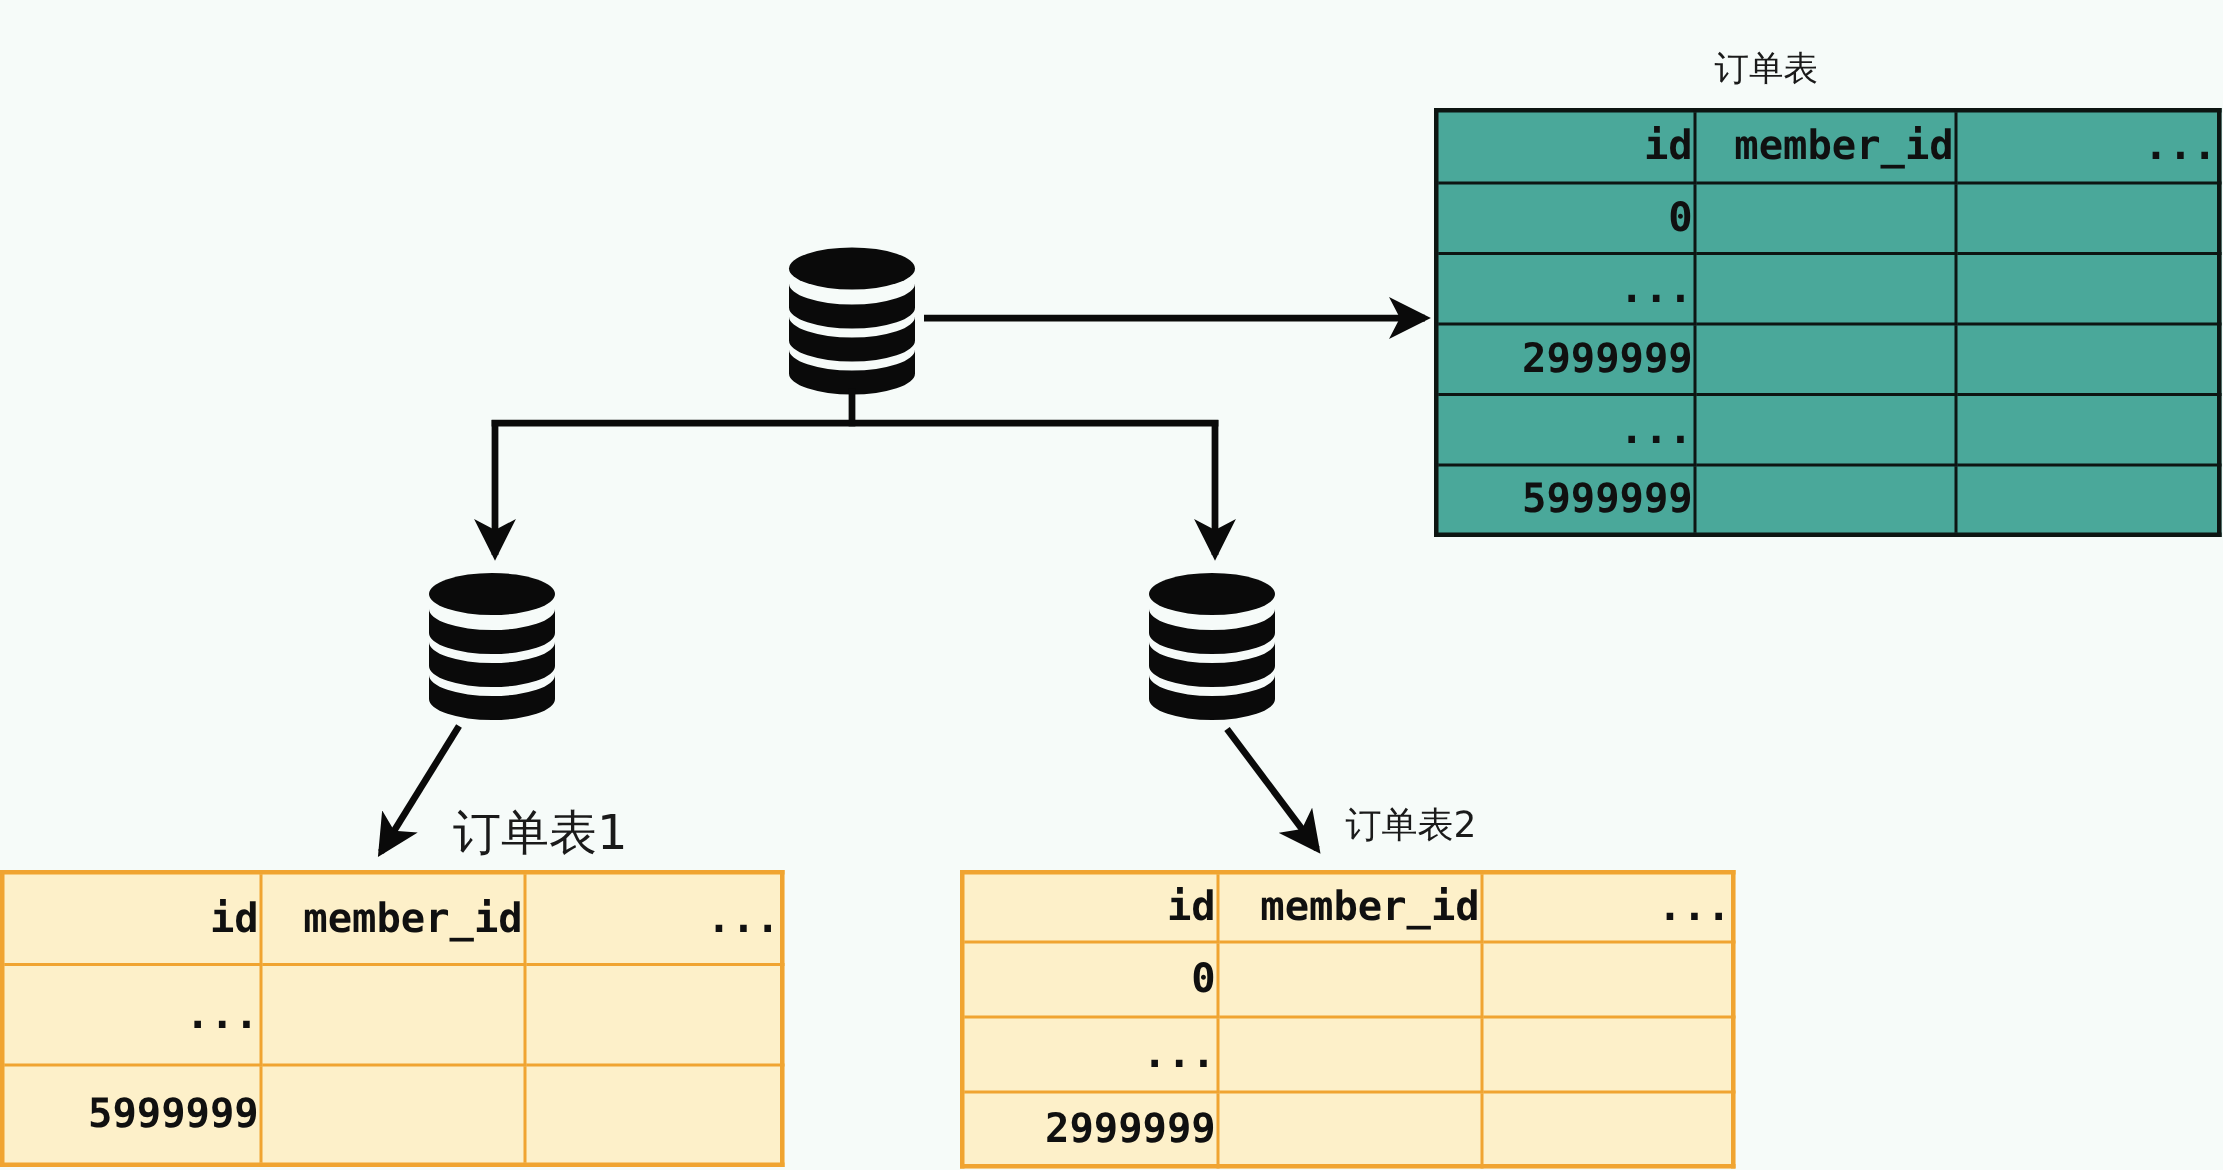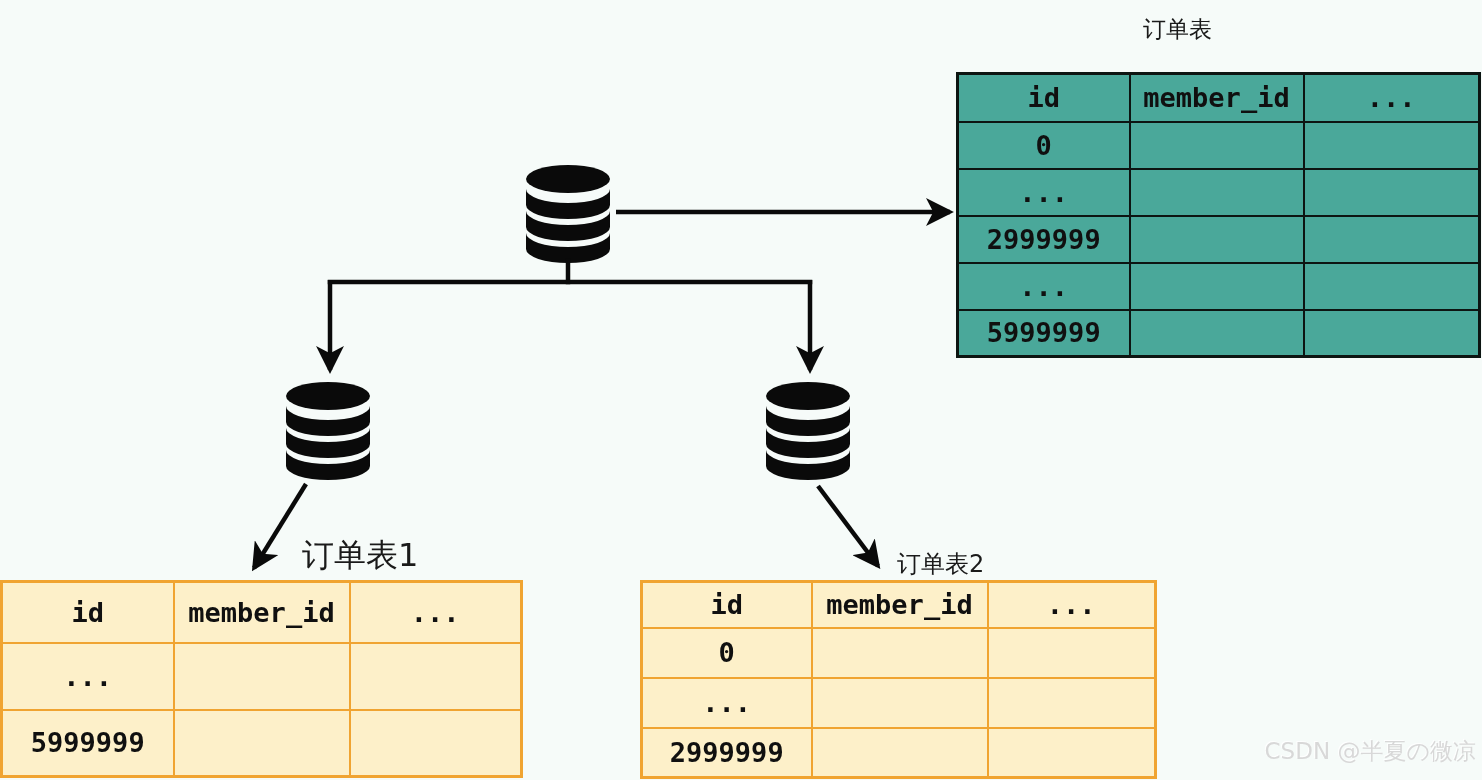--- a/index.html
+++ b/index.html
@@ -19,21 +19,21 @@
   .tbl {
     position: absolute;
     border-collapse: collapse;
     table-layout: fixed;
     font-family: "DejaVu Sans Mono", monospace;
     font-weight: bold;
     font-size: 27px;
     color: #101010;
   }
   .tbl td {
-    text-align: center;
+    text-align: right;
     vertical-align: middle;
     padding: 0;
     overflow: hidden;
   }
   .tbl-main {
     left: 956px; top: 72px;
     width: 522px; height: 283px;
     background: #4aa89a;
     border: 3px solid #0d1512;
   }
@@ -48,23 +48,23 @@
   .tbl-shard2 { left: 640px; top: 580px; width: 514px; }
   .row-h-main { height: 48px; }
   .row-b-main { height: 47px; }
   .row-h-shard { height: 46px; }
   .row-b-shard { height: 50px; }
   .lbl {
     position: absolute;
     color: #1a1a1a;
     white-space: nowrap;
   }
-  .lbl-main { left: 1143px; top: 14px; font-size: 23px; }
+  .lbl-main { left: 1143px; top: 30px; font-size: 23px; }
   .lbl-shard1 { left: 302px; top: 534px; font-size: 32px; }
-  .lbl-shard2 { left: 897px; top: 548px; font-size: 24px; }
+  .lbl-shard2 { left: 897px; top: 534px; font-size: 24px; }
   .watermark {
     position: absolute;
     right: 6px; top: 736px;
     font-size: 23px;
     color: #d8d8d8;
     text-shadow: -1px -1px 0 rgba(255,255,255,0.9);
     white-space: nowrap;
   }
   .conn { stroke: #0a0a0a; stroke-width: 4.5; fill: none; }
   .dbfill { fill: #0a0a0a; }
@@ -196,15 +196,14 @@
         <td></td>
       </tr>
       <tr class="row-b-shard">
         <td>2999999</td>
         <td></td>
         <td></td>
       </tr>
     </tbody>
   </table>
 
-  <div class="watermark">CSDN @半夏の微凉</div>
 
 </div>
 
 </body></html>

